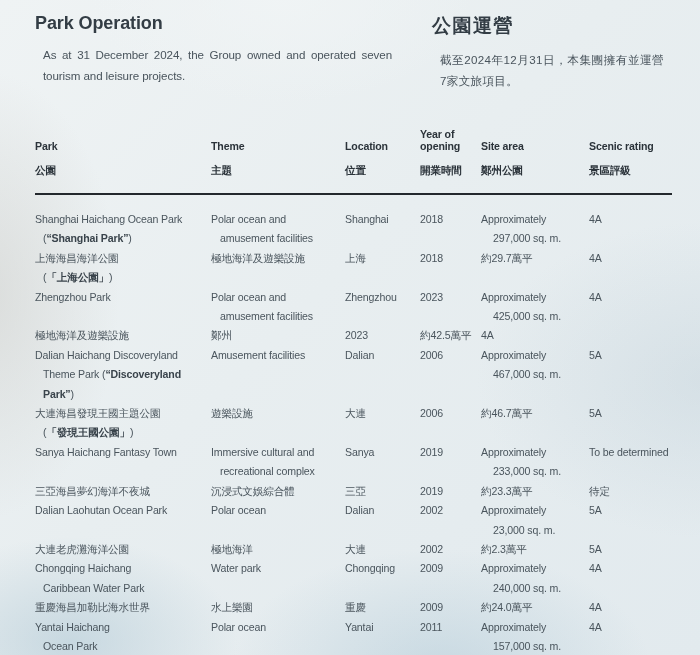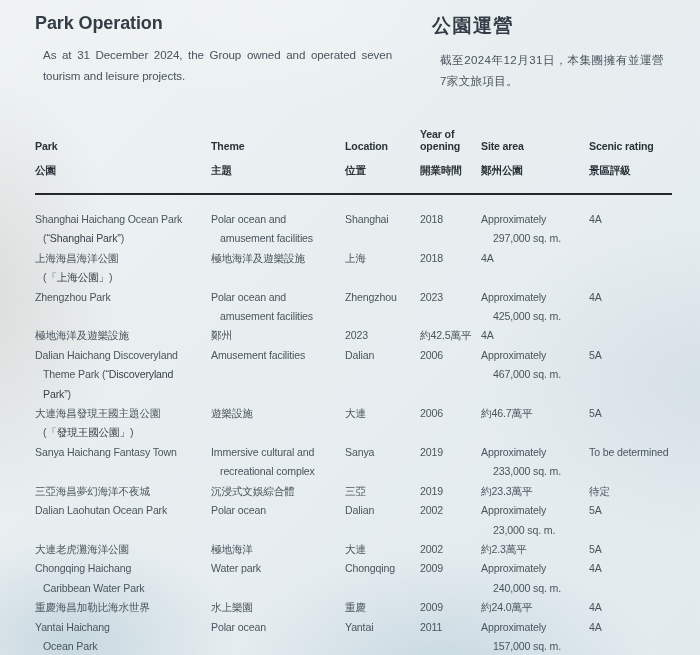--- a/index.html
+++ b/index.html
@@ -77,21 +77,21 @@
     line-height: 12px;
     white-space: pre-line;
   }
   .tbody { padding-top: 15px; }
   .tcell {
     color: #4a555d;
     line-height: 19.4px;
     white-space: pre-line;
     align-self: start;
   }
-  .tcell b { font-weight: 400; color: #39434b; margin-top: 48px; }
+  .tcell b { font-weight: 700; color: #39434b; margin-top: 48px; }
   .c-park      { padding-left: 8px;  text-indent: -8px;  padding-right: 8px; }
   .c-theme     { padding-left: 9px;  text-indent: -9px;  padding-right: 6px; }
   .c-site_area { padding-left: 12px; text-indent: -12px; padding-right: 4px; }
   .c-rating    { white-space: nowrap; }
 </style>
 </head>
 <body>
 
 <div class="page">
 
@@ -145,20 +145,21 @@
           <div class="tcell c-site_area">Approximately
 297,000 sq. m.</div>
           <div class="tcell c-rating">4A</div>
         </div>
         <div class="trow">
           <div class="tcell c-park">上海海昌海洋公園
 (<b>「上海公園」</b>)</div>
           <div class="tcell c-theme">極地海洋及遊樂設施</div>
           <div class="tcell c-location">上海</div>
           <div class="tcell c-year">2018</div>
+          <div class="tcell c-site_area">約29.7萬平</div>
           <div class="tcell c-rating">4A</div>
         </div>
         <div class="trow">
           <div class="tcell c-park">Zhengzhou Park</div>
           <div class="tcell c-theme">Polar ocean and
 amusement facilities</div>
           <div class="tcell c-location">Zhengzhou</div>
           <div class="tcell c-year">2023</div>
           <div class="tcell c-site_area">Approximately
 425,000 sq. m.</div>

